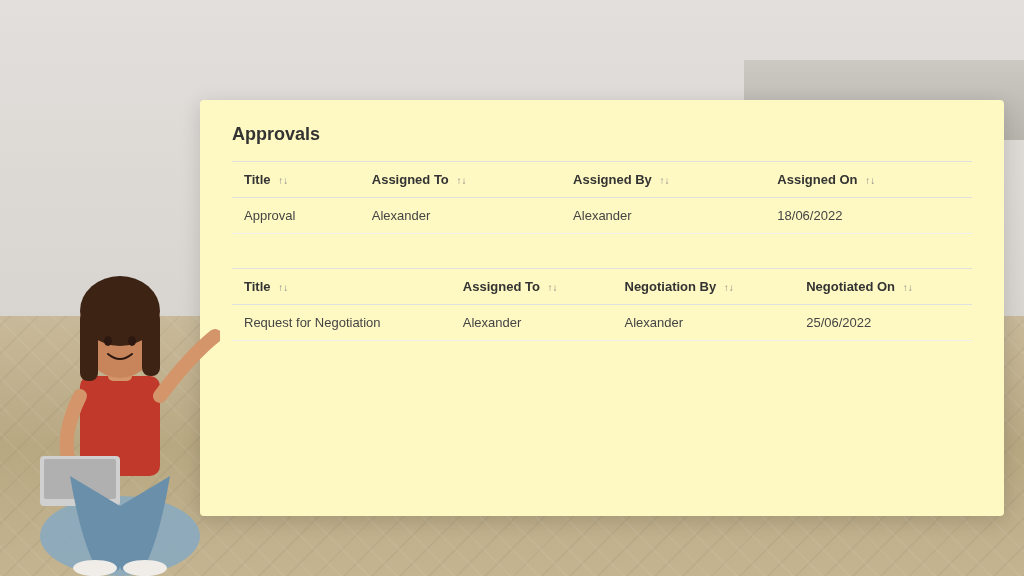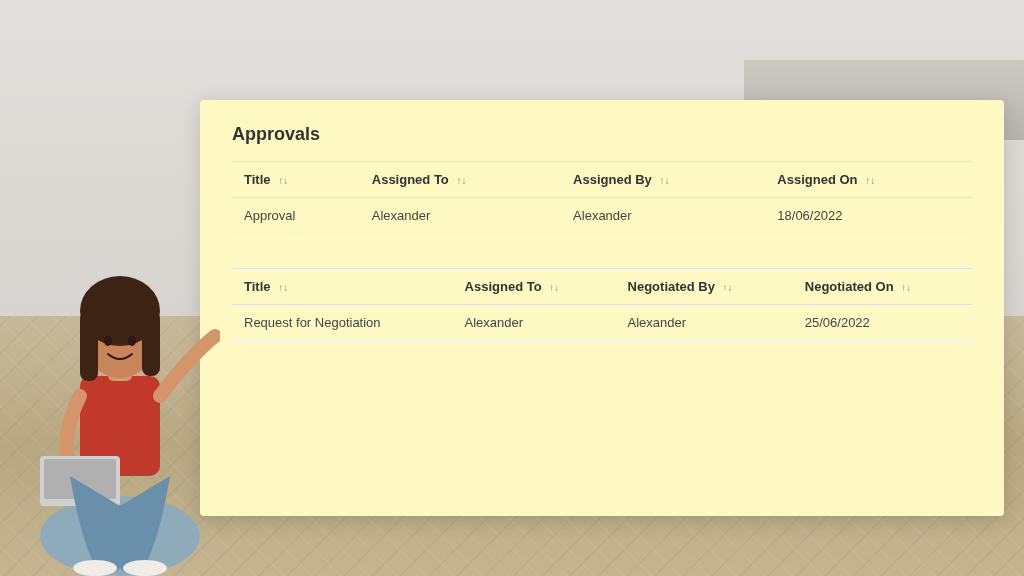--- a/index.html
+++ b/index.html
@@ -221,21 +221,21 @@
         <tr>
           <th>
             <span>Title</span>
             <span class="sort-icon">↑↓</span>
           </th>
           <th>
             <span>Assigned To</span>
             <span class="sort-icon">↑↓</span>
           </th>
           <th>
-            <span>Negotiated By</span>
+            <span>Negotiation By</span>
             <span class="sort-icon">↑↓</span>
           </th>
           <th>
             <span>Negotiated On</span>
             <span class="sort-icon">↑↓</span>
           </th>
         </tr>
       </thead>
       <tbody>
         <tr>

